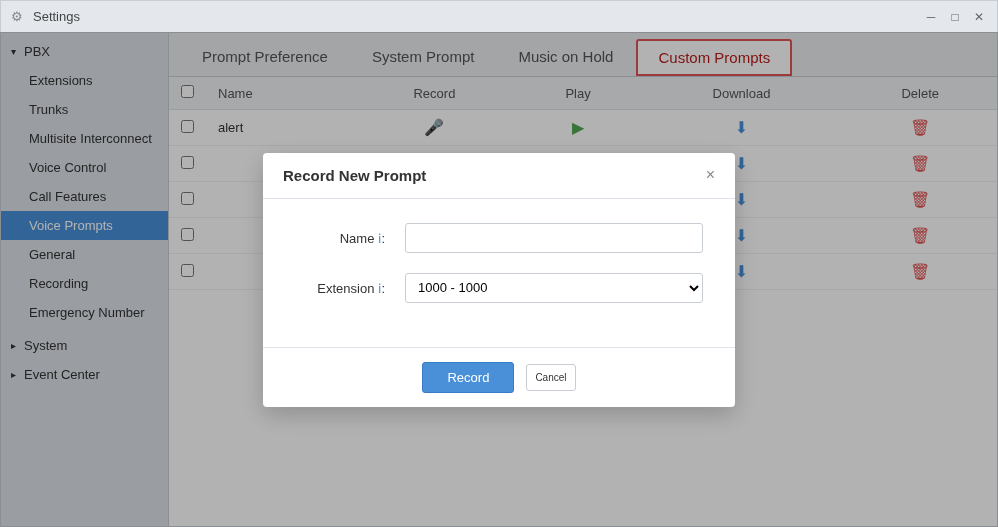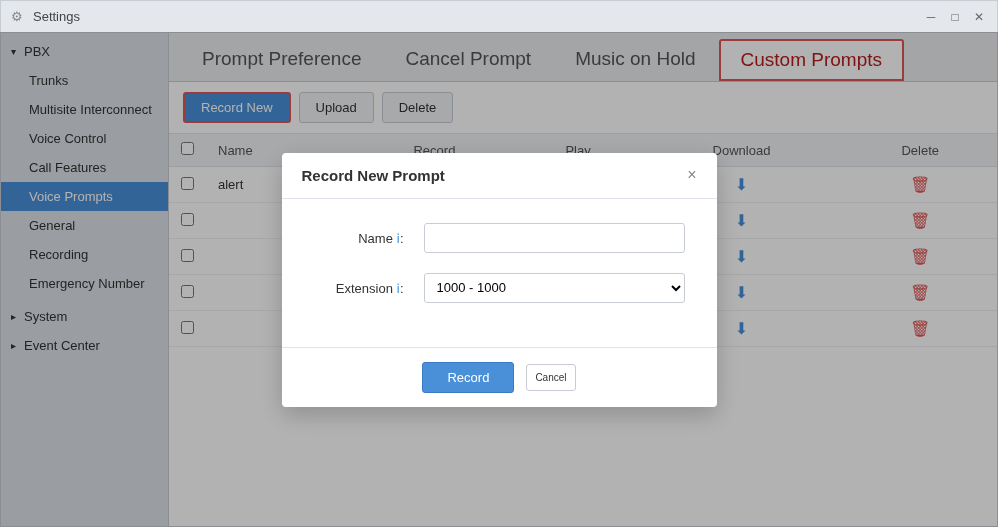--- a/index.html
+++ b/index.html
@@ -131,21 +131,21 @@
       border-bottom: 1px solid #c8cdd4;
       flex-shrink: 0;
       padding: 6px 12px 0;
       gap: 2px;
     }
 
     .tab {
       padding: 8px 20px;
       cursor: pointer;
       color: #555;
-      font-size: 19px;
+      font-size: 15px;
       border: 1px solid transparent;
       border-bottom: none;
       border-radius: 3px 3px 0 0;
       background: transparent;
     }
 
     .tab.highlighted {
       border: 2px solid #e05555;
       color: #b91c1c;
       background: white;
@@ -247,21 +247,21 @@
       background: rgba(0,0,0,0.3);
       display: flex;
       align-items: center;
       justify-content: center;
       z-index: 100;
     }
 
     .modal {
       background: white;
       border-radius: 4px;
-      width: 435px;
+      width: 472px;
       box-shadow: 0 8px 24px rgba(0,0,0,0.2);
       overflow: hidden;
     }
 
     .modal-header {
       padding: 14px 20px;
       display: flex;
       align-items: center;
       justify-content: space-between;
       border-bottom: 1px solid #e0e4ea;
@@ -374,20 +374,23 @@
   <div class="main-layout">
 
     <div class="sidebar">
 
       <div class="sidebar-section">
         <div class="sidebar-item section-header expandable">
           <span class="chevron">▾</span>
           <span>PBX</span>
         </div>
         <div class="sidebar-item child">
+          <span>Extensions</span>
+        </div>
+        <div class="sidebar-item child">
           <span>Trunks</span>
         </div>
         <div class="sidebar-item child">
           <span>Multisite Interconnect</span>
         </div>
         <div class="sidebar-item child">
           <span>Voice Control</span>
         </div>
         <div class="sidebar-item child">
           <span>Call Features</span>
@@ -417,35 +420,30 @@
       </div>
     </div>
 
     <div class="content">
 
       <div class="tabs">
         <div class="tab">
           <span>Prompt Preference</span>
         </div>
         <div class="tab">
-          <span>Cancel Prompt</span>
+          <span>System Prompt</span>
         </div>
         <div class="tab">
           <span>Music on Hold</span>
         </div>
         <div class="tab highlighted">
           <span>Custom Prompts</span>
         </div>
       </div>
 
-      <div class="toolbar">
-        <button class="btn btn-highlighted">Record New</button>
-        <button class="btn">Upload</button>
-        <button class="btn">Delete</button>
-      </div>
 
       <div class="table-container">
         <table>
           <thead>
             <tr>
               <th class="checkbox-col">
                 <input type="checkbox" style="">
               </th>
               <th>
                 <span>Name</span>

